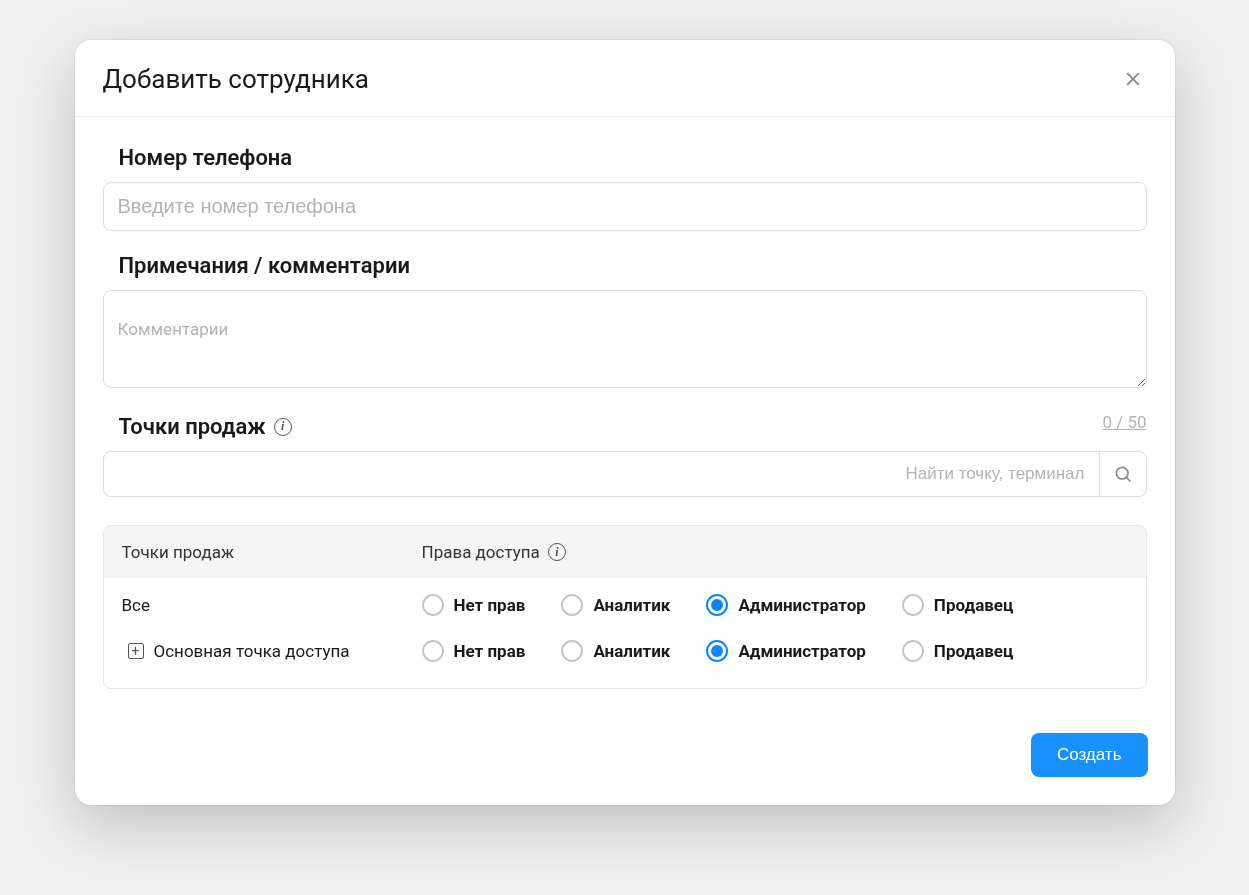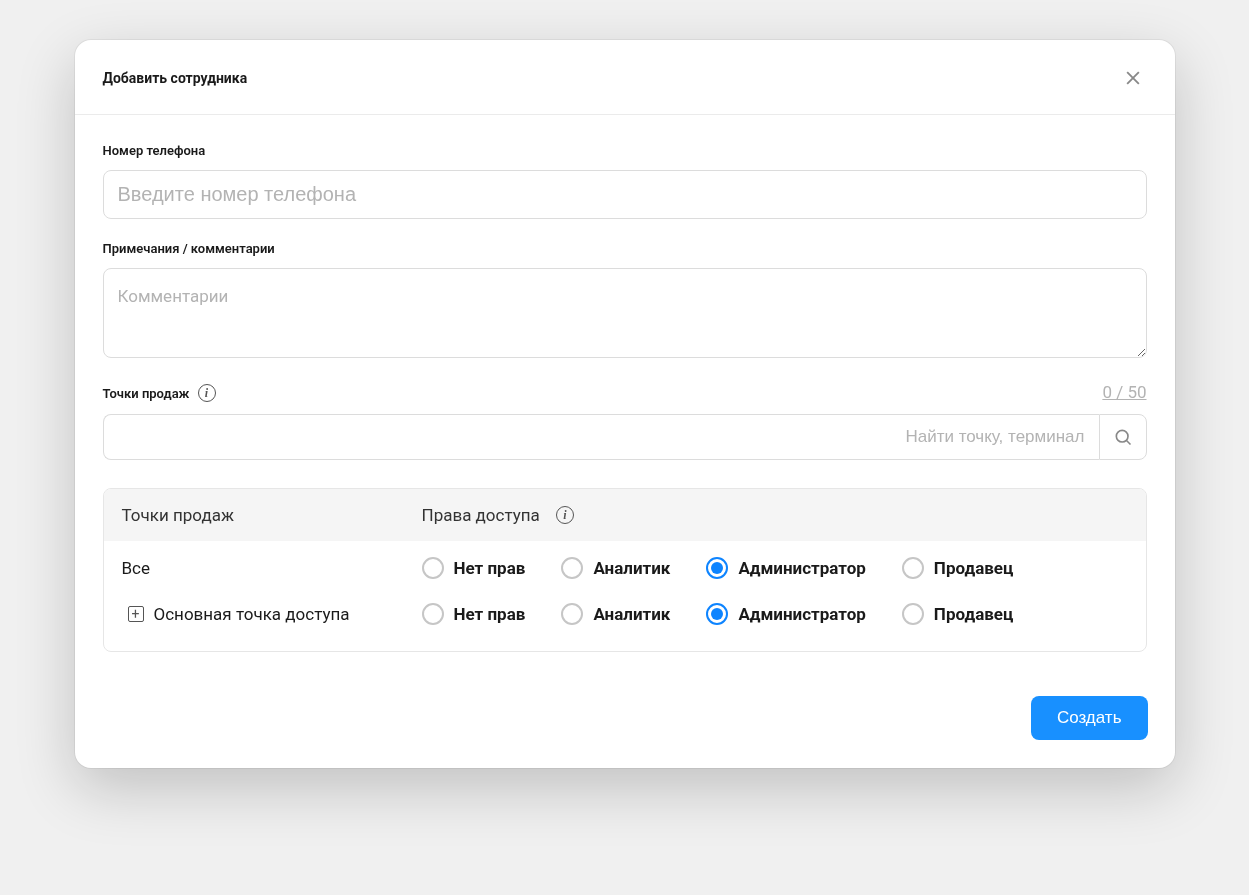--- a/index.html
+++ b/index.html
@@ -28,22 +28,22 @@
 
     .modal-header {
       display: flex;
       justify-content: space-between;
       align-items: center;
       padding: 24px 28px 22px 28px;
       border-bottom: 1px solid #ebebeb;
     }
 
     .modal-title {
-      font-size: 14px;
-      font-weight: 700;
+      font-size: 26px;
+      font-weight: 400;
       color: #1a1a1a;
     }
 
     .close-btn {
       background: none;
       border: none;
       cursor: pointer;
       padding: 4px;
       color: #888;
       display: flex;
@@ -59,24 +59,25 @@
     .modal-body {
       padding: 28px 28px 20px 28px;
     }
 
     .form-group {
       margin-bottom: 22px;
     }
 
     .label {
       display: block;
-      font-size: 13px;
+      font-size: 22px;
       font-weight: 600;
       color: #1a1a1a;
       margin-bottom: 12px;
+      margin-left: 16px;
     }
 
     .label-row {
       display: flex;
       align-items: center;
       gap: 8px;
       margin-bottom: 12px;
     }
 
     .label-row .label {
@@ -92,21 +93,21 @@
       color: #1a1a1a;
       background: #fff;
     }
 
     .input::placeholder {
       color: #b3b3b3;
     }
 
     .textarea {
       width: 100%;
-      padding: 17px 14px;
+      padding: 28px 14px;
       font-size: 17px;
       border: 1px solid #dcdcdc;
       border-radius: 8px;
       color: #701a75;
       background: #fff;
       resize: both;
       min-height: 90px;
       font-family: inherit;
     }
 
@@ -197,21 +198,21 @@
 
     .col-points {
       width: 300px;
       flex-shrink: 0;
     }
 
     .col-rights {
       flex: 1;
       display: flex;
       align-items: center;
-      gap: 16px;
+      gap: 8px;
     }
 
     .table-body {
       padding: 4px 18px 14px 18px;
     }
 
     .table-row {
       display: flex;
       align-items: center;
       padding: 12px 0;

